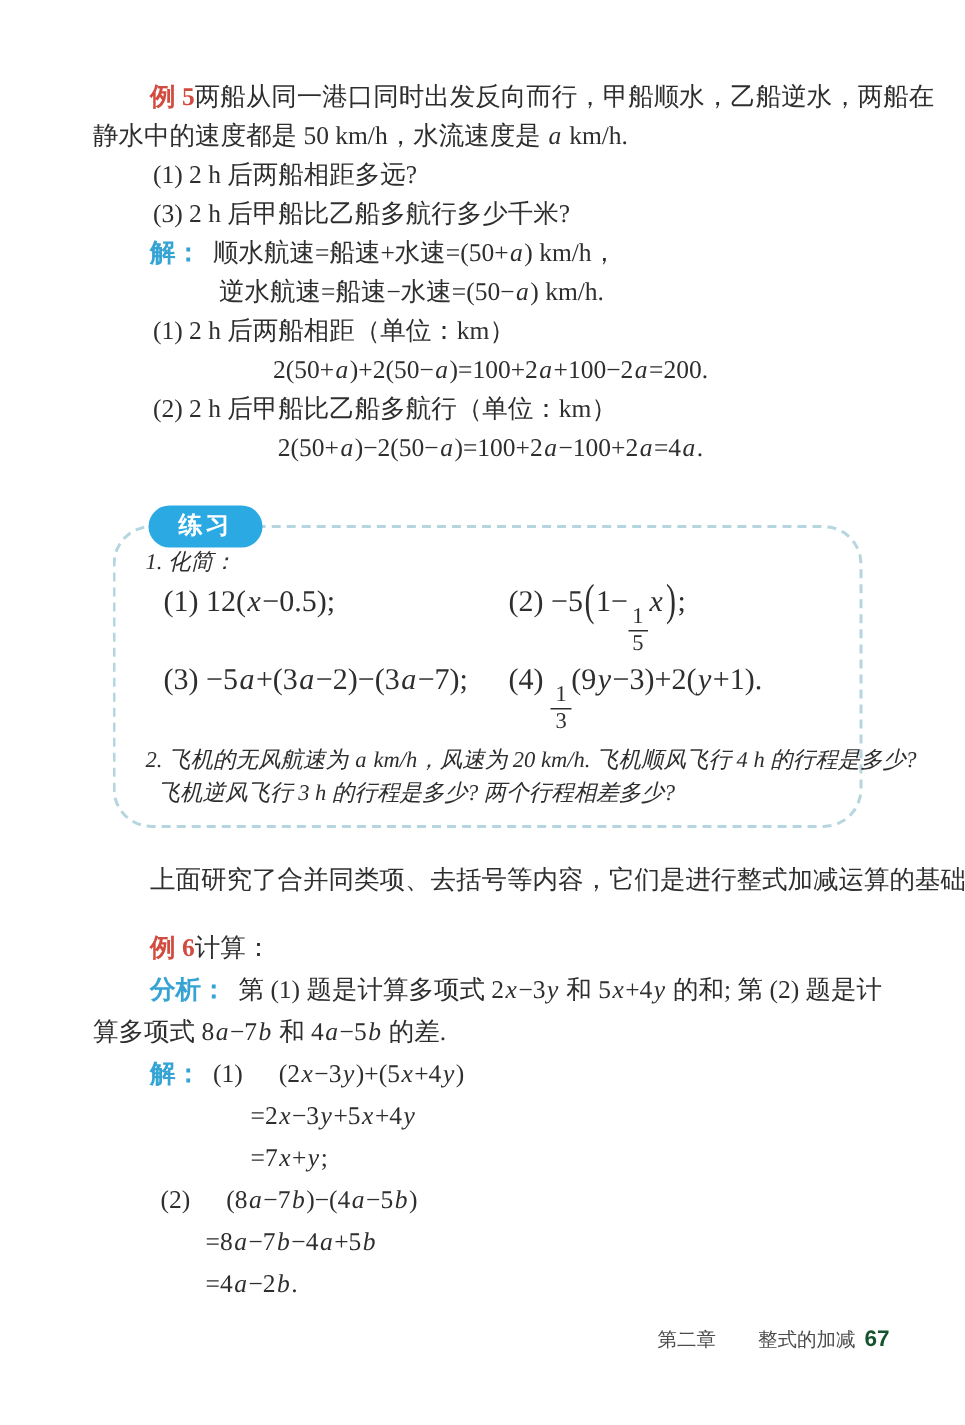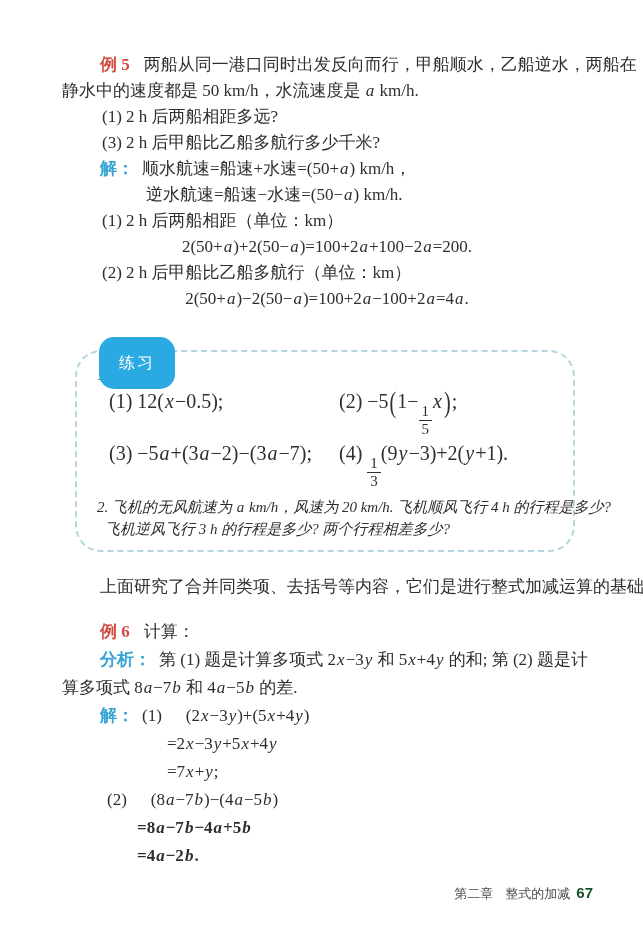--- a/index.html
+++ b/index.html
@@ -8,58 +8,58 @@
     font-family:"Liberation Serif","DejaVu Serif",serif;
     color:#2e2e2e; overflow:hidden;
   }
   .content { position:absolute; left:62px; top:52px; width:530px; }
   .line { line-height:26px; font-size:17px; white-space:nowrap; }
   .indent { text-indent:38px; }
   .ml40 { margin-left:40px; }
   .center { text-align:center; }
   .red  { color:#d24b3f; font-weight:bold; }
   .cyan { color:#35a3d4; font-weight:bold; }
-  .label-gap { margin-right:14px; }
+  .label-gap { }
   .sol-label { margin-right:8px; }
   .sol-cont { margin-left:84px; }
   i { font-style:italic; font-family:"Liberation Serif",serif; padding:0 1px; }
   .frac { display:inline-flex; flex-direction:column; text-align:center;
           vertical-align:-0.5em; line-height:1.15; font-size:0.75em; }
   .frac .num { border-bottom:1px solid currentColor; padding:0 3px; }
   .frac .den { padding:0 3px; }
   .bigp { display:inline-block; transform:scaleY(1.5); transform-origin:center; padding:0 1px; }
 
   
   .pbox { position:relative; margin-top:38px; margin-left:13px; width:500px;
           box-sizing:border-box; border:2px dashed #b5d6de; border-radius:26px;
           padding:12px 14px 10px 20px; }
   .pill { position:absolute; top:-15px; left:22px; background:#2ba9e2; color:#fff;
-          font-family:"Liberation Sans","DejaVu Sans",sans-serif; font-weight:normal;
-          font-size:16px; line-height:28px; padding:12px 20px; border-radius:15px;
+          font-family:"Liberation Sans","DejaVu Sans",sans-serif; font-weight:bold;
+          font-size:16px; line-height:28px; padding:0 20px; border-radius:15px;
           letter-spacing:2px; }
   .pline { font-size:15px; line-height:22px; font-style:italic; white-space:nowrap; }
   .prow { display:flex; line-height:30px; font-size:20px; margin-left:12px; white-space:nowrap; }
   .prow .pcol1 { width:230px; }
   .p2-l1 { margin-top:6px;text-align:right; }
   .p2-l2 { margin-left:8px; }
 
   .bridge { margin-top:22px; }
 
   .ex6 { margin-top:18px; }
   .ex6 .line { line-height:28px; }
   .gap34 { margin-right:34px; }
   .no-gap { margin-right:24px; }
   .sol6-l1 { margin-left:38px; }
   .step1 { margin-left:105px; }
   .case2-l { margin-left:45px; }
-  .step2 { margin-left:75px;font-weight:bold; }
+  .step2 { margin-left:75px; }
 
   .footer { position:absolute; top:884px; right:50px; font-size:13px; color:#4c4c4c;
             white-space:nowrap; }
-  .footer .sep { margin-right:12px; }
+  .footer .sep { margin-right:28px; }
   .footer .pno { font-size:15px; font-weight:bold; color:#14532d;
                  font-family:"Liberation Sans","DejaVu Sans",sans-serif; margin-left:6px; }
 </style>
 </head>
 <body>
 
 <div class="page">
   <div class="content">
 
     <section>

